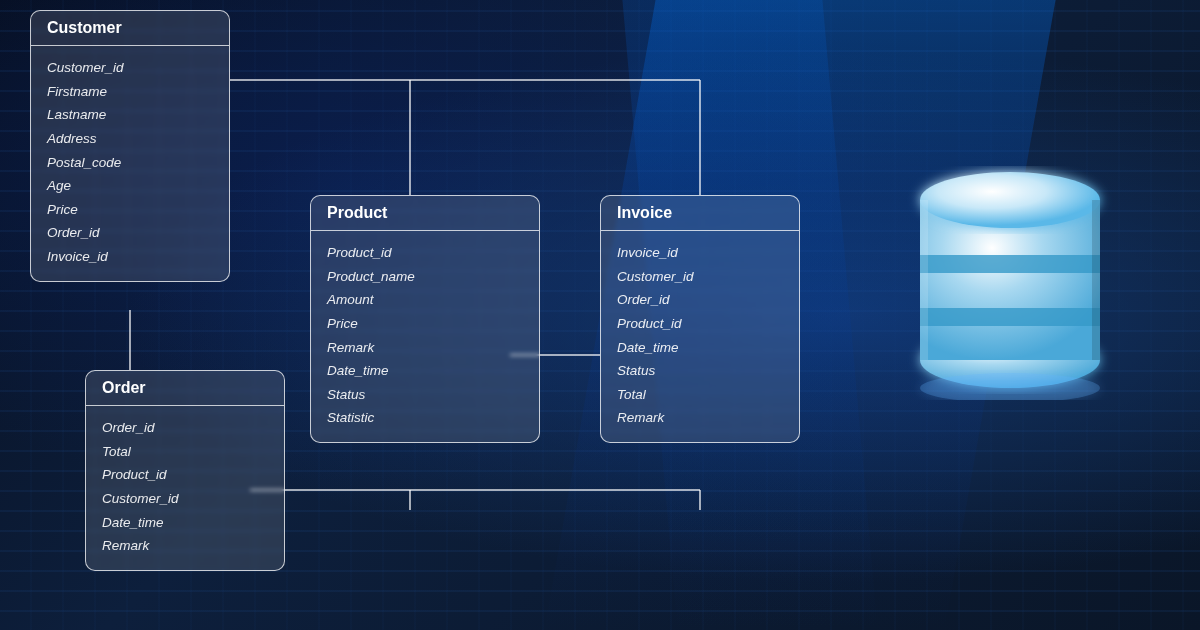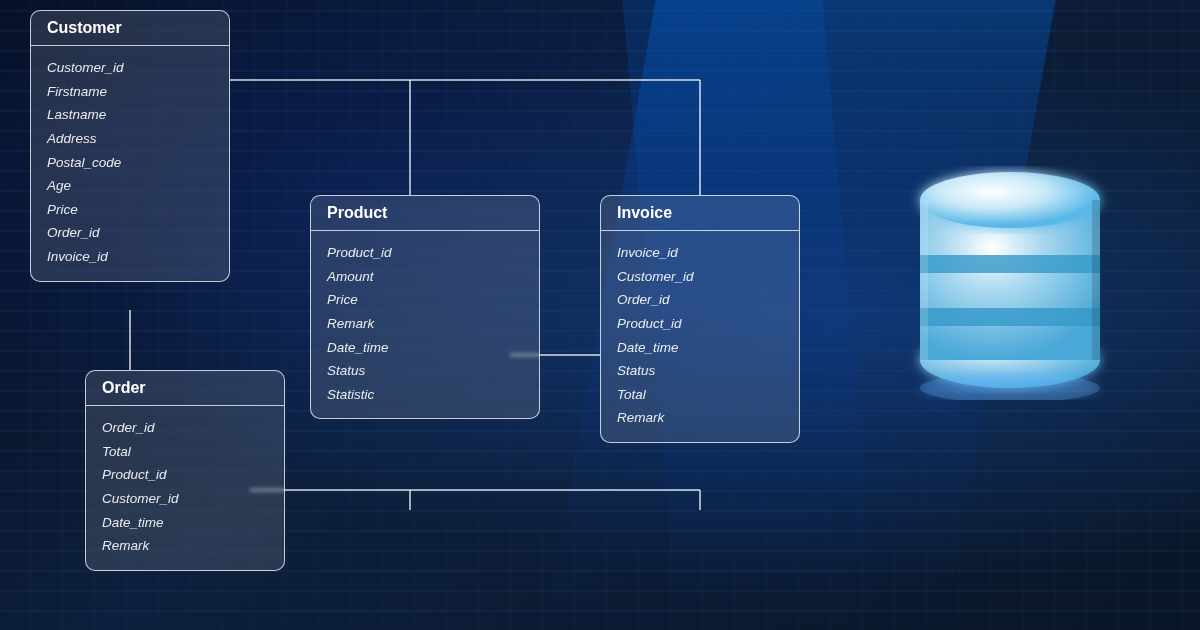--- a/index.html
+++ b/index.html
@@ -225,20 +225,21 @@
       <div class="entity-field">Remark</div>
     </div>
   </div>
 
   <div class="entity entity-product">
     <div class="entity-header">
       <span>Product</span>
     </div>
     <div class="entity-body">
       <div class="entity-field">Product_id</div>
+      <div class="entity-field">Product_name</div>
       <div class="entity-field">Amount</div>
       <div class="entity-field">Price</div>
       <div class="entity-field">Remark</div>
       <div class="entity-field">Date_time</div>
       <div class="entity-field">Status</div>
       <div class="entity-field">Statistic</div>
     </div>
   </div>
 
   <div class="entity entity-invoice">

